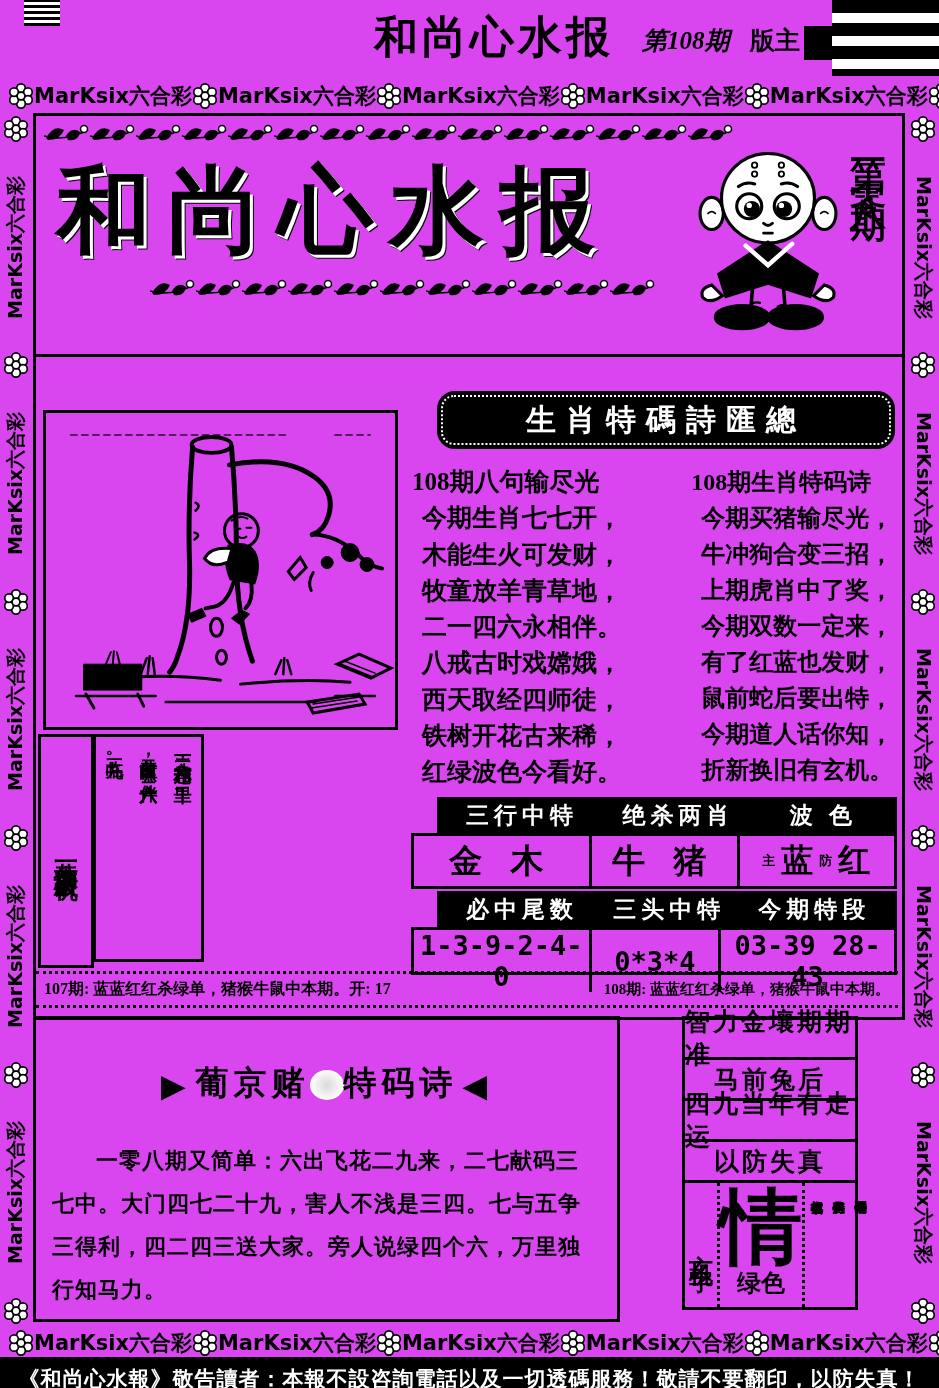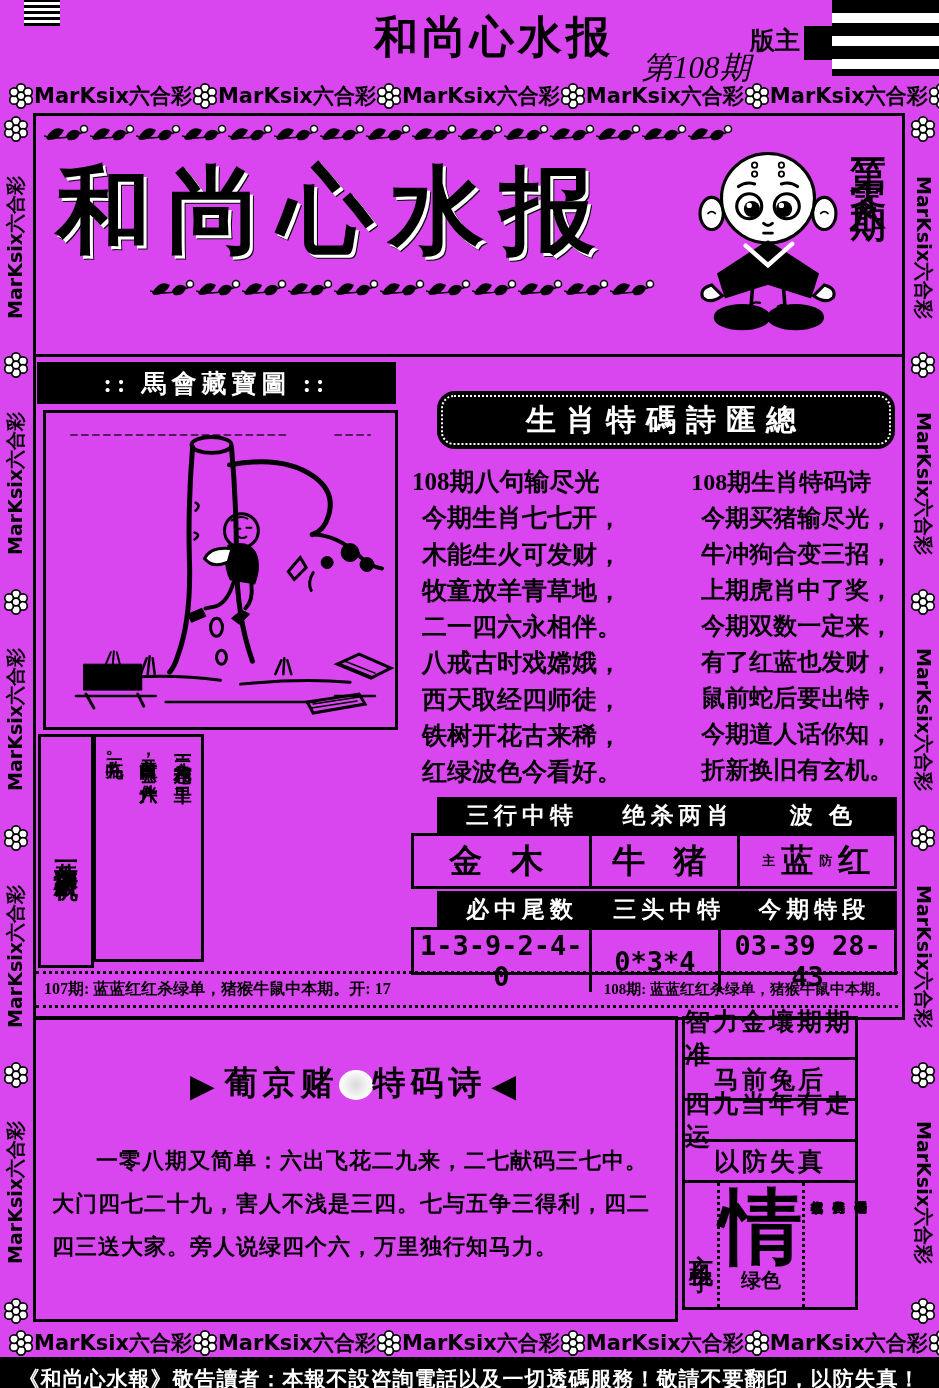--- a/index.html
+++ b/index.html
@@ -5,21 +5,21 @@
   html,body{margin:0;padding:0;background:#888;}
   .page{position:relative;width:939px;height:1388px;background:#d946ef;margin:0 auto;
         font-family:"Liberation Serif",serif;color:#000;overflow:hidden;}
   .abs{position:absolute;}
 
   
   .hdr-barcode{left:24px;top:0;width:36px;height:26px;
     background:repeating-linear-gradient(0deg,#000 0 3px,#fff 3px 6px);}
   .hdr-title{left:374px;top:8px;font-size:44px;font-weight:900;letter-spacing:4px;
     font-family:"DejaVu Serif",serif;}
-  .hdr-issue{left:642px;top:24px;font-size:31px;font-weight:normal;font-style:italic;margin-top:23px;}
+  .hdr-issue{left:642px;top:24px;font-size:25px;font-weight:bold;font-style:italic;}
   .hdr-editor{left:750px;top:24px;font-size:25px;font-weight:bold;}
   .hdr-redact{left:804px;top:26px;width:28px;height:34px;background:#000;}
   .hdr-stripes{left:832px;top:0;width:107px;height:76px;
     background:repeating-linear-gradient(180deg,#000 0 13px,#fff 13px 23px);}
 
   
   .strip{display:flex;align-items:center;justify-content:space-between;}
   .strip-top{left:8px;top:80px;width:923px;height:32px;}
   .strip-bottom{left:8px;top:1329px;width:923px;height:28px;}
   .strip .brand{font-family:"DejaVu Sans",sans-serif;font-weight:bold;font-size:21px;white-space:nowrap;}
@@ -90,40 +90,40 @@
   .tbl .tvals>div:last-child{border-right:none;}
   .bose .sm{font-size:13px;font-weight:bold;letter-spacing:0;margin:0 2px;}
   .bose .bg{font-size:32px;font-weight:900;letter-spacing:0;margin:0 4px;}
 
   .results{left:36px;top:971px;width:862px;height:37px;border-top:3px dotted #000;border-bottom:3px dotted #000;
     display:flex;align-items:center;justify-content:space-between;padding:0 8px;box-sizing:border-box;}
   .results .rl{font-size:16px;font-weight:bold;white-space:nowrap;}
   .results .rr{font-size:15px;font-weight:bold;white-space:nowrap;}
 
   
-  .bl-box{left:33px;top:1016px;width:645px;height:306px;border:3px solid #000;box-sizing:border-box;}
+  .bl-box{left:33px;top:1016px;width:587px;height:306px;border:3px solid #000;box-sizing:border-box;}
   .bl-title{margin-top:42px;text-align:center;font-size:33px;font-weight:900;letter-spacing:5px;
     font-family:"Liberation Sans",sans-serif;}
   .bl-title .arrow{font-size:30px;vertical-align:middle;margin:0 6px;}
   .smudge{display:inline-block;width:34px;height:30px;vertical-align:middle;
     background:radial-gradient(circle,#d9d9d9 0%,#fff 70%);border-radius:50%;}
   .bl-body{margin:34px 16px 0 16px;font-size:22px;font-weight:bold;line-height:1.95;
     text-indent:2em;letter-spacing:1px;}
 
   .br-stack{left:682px;top:1016px;width:176px;}
   .slogan{height:44px;border:3px solid #000;margin-top:-3px;display:flex;align-items:center;
     justify-content:center;font-size:25px;font-weight:900;letter-spacing:3px;box-sizing:border-box;
     border-top-style:dotted;}
   .slogan:first-child{margin-top:0;border-top-style:solid;}
   .mystery{height:130px;border:3px solid #000;margin-top:-3px;display:flex;box-sizing:border-box;}
   .my-label{width:44px;border-right:3px dotted #000;display:flex;align-items:center;justify-content:center;}
   .my-label span{writing-mode:vertical-rl;font-size:24px;font-weight:900;letter-spacing:6px;}
   .my-center{flex:1;text-align:center;}
   .my-char{font-size:82px;font-weight:900;line-height:1.1;}
-  .my-color{font-size:20px;font-weight:900;margin-top:-6px;}
+  .my-color{font-size:24px;font-weight:900;margin-top:-6px;}
   .my-note{width:72px;border-left:3px dotted #000;display:flex;align-items:flex-start;justify-content:center;padding-top:8px;box-sizing:border-box;}
   .my-note div{writing-mode:vertical-rl;white-space:pre-line;font-size:12.5px;font-weight:bold;line-height:1.75;}
 
   .footer-bar{left:0;top:1357px;width:939px;height:43px;background:#000;color:#fff;
     display:flex;align-items:center;justify-content:center;font-size:21px;font-weight:bold;
     letter-spacing:1px;font-family:"Liberation Sans",sans-serif;white-space:nowrap;}
 </style>
 </head>
 <body>
 
@@ -618,21 +618,20 @@
         <path d="M148 172 q14 4 10 14 q-8 8 -22 -2 z" fill="#fff"></path>
         <path d="M68 172 l-2 24 M102 172 l2 24" stroke-width="4" fill="none"></path>
         <ellipse cx="56" cy="208" rx="30" ry="13" fill="#000"></ellipse>
           <ellipse cx="116" cy="208" rx="30" ry="13" fill="#000"></ellipse>
         <path d="M64 196 q4 -6 12 -4 M96 196 q8 -4 12 2" stroke-width="2.5" fill="none"></path>
       </g>
     </svg>
   </div>
   <div class="abs m-issue">第一零八期</div>
 
-  <div class="abs treasure-bar">:: 馬會藏寶圖 ::</div>
   <div class="abs treasure-box">
     <svg viewBox="0 0 350 315">
       <g stroke="#000" fill="none" stroke-linecap="round">
         <path d="M25 22 h215 M290 22 h35" stroke-width="2" stroke-dasharray="6 5" opacity="0.6"></path>
         <ellipse cx="166" cy="32" rx="20" ry="8" stroke-width="4"></ellipse>
         <path d="M147 34 q-5 60 -3 120 q1 55 -12 90 q-3 10 -8 16" stroke-width="5"></path>
         <path d="M186 34 q5 55 5 110 q0 60 16 105" stroke-width="5"></path>
         <path d="M150 90 q6 3 0 8 M149 120 q7 2 0 7" stroke-width="2.5"></path>
         <ellipse cx="171" cy="215" rx="6" ry="9" stroke-width="3"></ellipse>
         <ellipse cx="176" cy="245" rx="5" ry="7" stroke-width="3"></ellipse>

